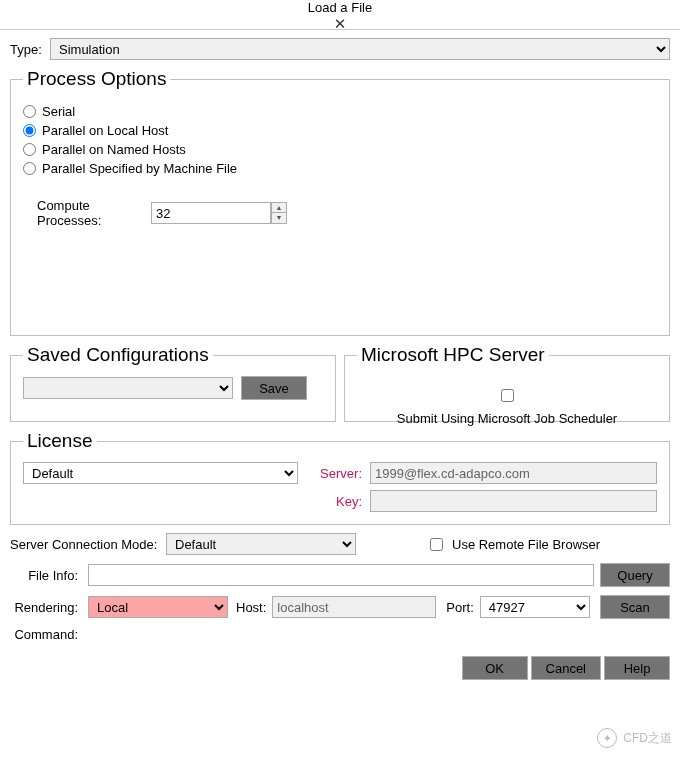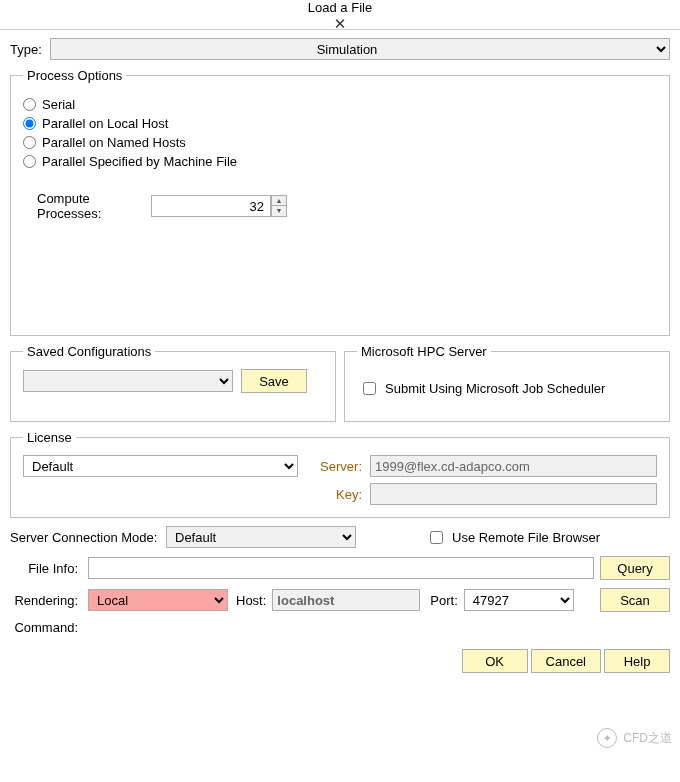--- a/index.html
+++ b/index.html
@@ -37,63 +37,63 @@
   .lbl { width: 40px; }
   select, input[type=text], .field {
     border: 1px solid #adadad;
     background: #fff;
     font: inherit;
     height: 22px;
     padding: 1px 4px;
   }
   select { background: #f0f0f0; padding-right: 18px; }
   input[type=text][readonly], .field.readonly { background: #f0f0f0; color: #666; }
-  .select-wide { flex: 1; text-align: center; }
+  .select-wide { flex: 1; }
   fieldset {
     border: 1px solid #c0c0c0;
     padding: 10px 12px 12px 12px;
     margin: 0 0 8px 0;
   }
-  legend { padding: 0 4px; font-size: 13px; }
+  legend { padding: 0 4px; font-size: 19px; }
   .radio-row { display: flex; align-items: center; margin: 4px 0; }
   .radio-row input { margin: 0 6px 0 0; }
   .proc-opts { height: 268px; }
   .compute-row { margin-top: 22px; display: flex; align-items: center; }
   .compute-row .lbl2 { width: 128px; padding-left: 14px; }
   .spinner-wrap { display: flex; align-items: center; }
   .spinner-wrap input {
-    width: 120px; text-align: right; padding-right: 6px;
+    width: 120px; text-align: left; padding-right: 6px;
     border: 1px solid #adadad; height: 22px;
   }
   .spinner-btns {
     display: flex; flex-direction: column;
     border: 1px solid #adadad; height: 22px;
   }
   .spinner-btns div {
     width: 14px; height: 10px; background: #f0f0f0;
     font-size: 7px; line-height: 10px; text-align: center;
     border-bottom: 1px solid #adadad; color: #555;
   }
   .spinner-btns div:last-child { border-bottom: none; }
   .two-col { display: flex; gap: 8px; }
   .two-col fieldset { flex: 1; }
   .sc-row { display: flex; align-items: center; gap: 8px; }
   .sc-row select { width: 210px; }
   .btn {
-    background: #fef9c3;
+    background: #737373;
     border: 1px solid #adadad;
     height: 24px;
     padding: 0 14px;
     font: inherit;
     cursor: pointer;
     min-width: 66px;
   }
-  .chk-row { display: flex; align-items: center; gap: 6px; margin: 4px 0; }
+  .chk-row { display: flex; align-items: center; gap: 6px; margin: 4px 0; flex-direction: column; }
   .license-grid { display: grid; grid-template-columns: 275px 60px 1fr; gap: 6px 6px; align-items: center; }
-  .license-grid .lbl-r { text-align: right; padding-right: 2px; color: #a16207; }
+  .license-grid .lbl-r { text-align: right; padding-right: 2px; color: #be185d; }
   .form-row { display: flex; align-items: center; margin-top: 8px; gap: 6px; }
   .form-row .flabel { width: 72px; text-align: right; padding-right: 4px; }
   .form-row .wide { flex: 1; }
   .file-combo {
     flex: 1; border: 2px solid #e03030; height: 24px;
     display: flex; align-items: center; background: #fff; padding: 0 4px;
   }
   .file-combo span { flex: 1; }
   .file-combo .chev { color: #555; font-size: 10px; padding: 0 2px; }
   .btns-right { display: flex; gap: 3px; justify-content: flex-end; margin-top: 14px; }
@@ -210,21 +210,21 @@
     <input type="text" class="wide" style="">
     <button class="btn" style="width:70px;">Query</button>
   </div>
 
   <div class="form-row">
     <div class="flabel">Rendering:</div>
     <select style="width:140px;background:#fca5a5;">
       <option>Local</option>
     </select>
     <span style="padding-left:2px;">Host:</span>
-    <input type="text" readonly="" style="width: 148px; font-weight: bold;" value="localhost">
+    <input type="text" readonly="" style="width: 164px;" value="localhost">
     <span style="padding-left:4px;">Port:</span>
     <select style="width:110px;background:#fff;">
       <option>47927</option>
     </select>
     <button class="btn" style="width:70px;margin-left:auto;">Scan</button>
   </div>
 
   <div class="form-row">
     <div class="flabel">Command:</div>
   </div>

